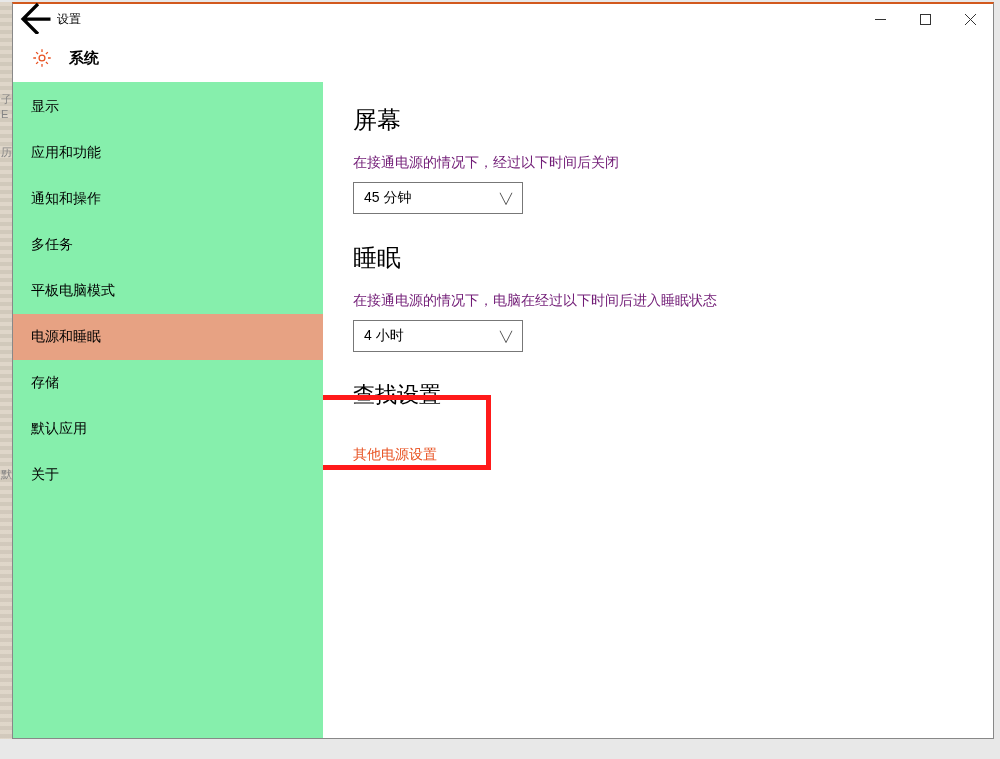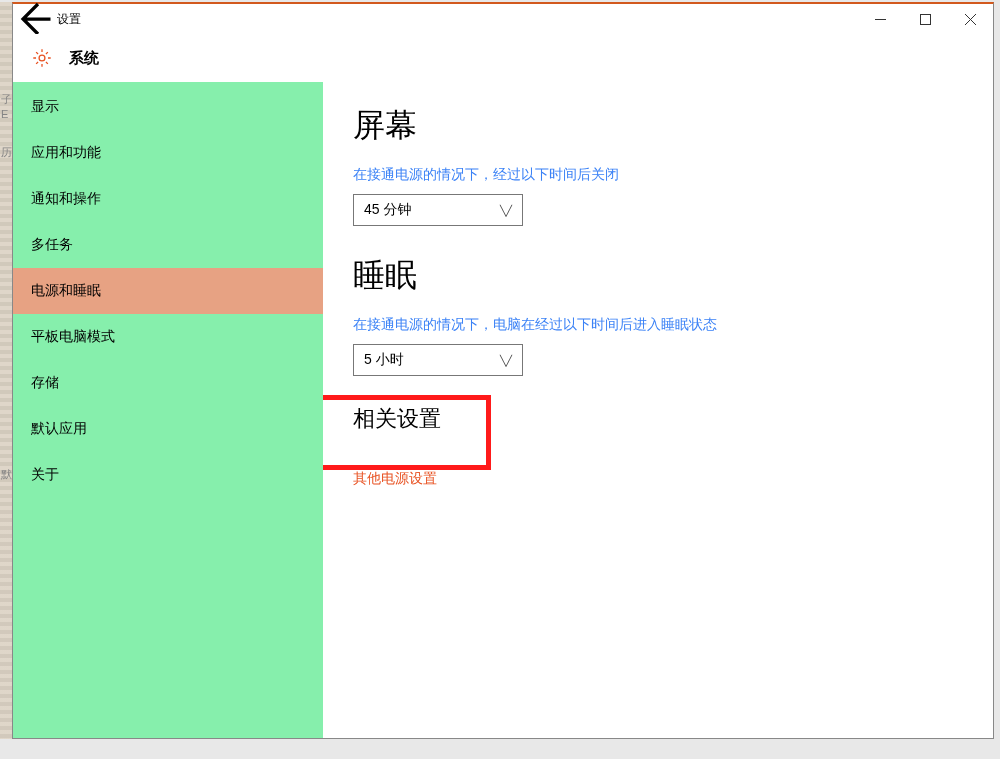--- a/index.html
+++ b/index.html
@@ -19,22 +19,22 @@
     .header-spacer { flex: 1; }
     .search { width: 280px; height: 32px; border: 1.5px solid #5a5a5a; display: flex; align-items: center; padding: 0 8px; margin-right: 10px; }
     .search input { flex: 1; border: none; outline: none; font-size: 14px; color: #666; background: transparent; }
     .search-icon { width: 14px; height: 14px; }
     .search-icon svg { width: 14px; height: 14px; stroke: #888; fill: none; stroke-width: 1.2; }
     .body { flex: 1; display: flex; overflow: hidden; }
     .sidebar { width: 310px; background: #86efac; display: flex; flex-direction: column; padding-top: 2px; }
     .side-item { height: 46px; display: flex; align-items: center; padding-left: 18px; font-size: 14px; color: #000; cursor: default; }
     .side-item.selected { background: #e7a283; }
     .main { flex: 1; padding: 22px 30px; background: #fff; overflow: auto; position: relative; }
-    .section-title { font-size: 32px; font-weight: 400; color: #000; margin-bottom: 18px; }
-    .section-sub { font-size: 14px; color: #3b82f6; margin-bottom: 10px; }
+    .section-title { font-size: 24px; font-weight: 400; color: #000; margin-bottom: 18px; }
+    .section-sub { font-size: 14px; color: #701a75; margin-bottom: 10px; }
     .combo { width: 170px; height: 32px; border: 1.5px solid #777; display: flex; align-items: center; padding: 0 10px; font-size: 14px; color: #000; justify-content: space-between; margin-bottom: 28px; }
     .combo .chev { font-size: 10px; color: #444; }
     .link { font-size: 14px; color: #e85222; display: inline-block; margin-top: 18px; }
     .highlight-box { position: absolute; border: 5px solid #ff1a1a; pointer-events: none; }
     .left-edge { position: absolute; left: 0; top: 2px; width: 12px; bottom: 20px; background: repeating-linear-gradient(#d8c8b0, #d8c8b0 4px, #c0b098 4px, #c0b098 8px); opacity: 0.55; }
     .left-edge span { position:absolute; font-size:11px; color:#333; left:1px; }
     .watermark { position: absolute; right: 14px; bottom: 34px; color: #fff; opacity: 0.55; font-family: Arial, sans-serif; text-align: right; pointer-events: none; }
     .watermark .big { font-size: 30px; font-weight: bold; letter-spacing: 1px; }
     .watermark .big .cn { font-size: 26px; font-weight: bold; }
     .watermark .small { font-size: 12px; letter-spacing: 0.5px; margin-top: -2px; }
@@ -95,25 +95,25 @@
         </div>
       <div class="side-item">
           <span>应用和功能</span>
         </div>
       <div class="side-item">
           <span>通知和操作</span>
         </div>
       <div class="side-item">
           <span>多任务</span>
         </div>
+      <div class="side-item">
+          <span>平板电脑模式</span>
+        </div>
       <div class="side-item selected">
           <span>电源和睡眠</span>
-        </div>
-      <div class="side-item">
-          <span>平板电脑模式</span>
         </div>
       <div class="side-item">
           <span>存储</span>
         </div>
       <div class="side-item">
           <span>默认应用</span>
         </div>
       <div class="side-item">
           <span>关于</span>
         </div>
@@ -123,25 +123,25 @@
       <div class="section-title">屏幕</div>
       <div class="section-sub">在接通电源的情况下，经过以下时间后关闭</div>
       <div class="combo">
         <span>45 分钟</span>
         <span class="chev">╲╱</span>
       </div>
 
       <div class="section-title">睡眠</div>
       <div class="section-sub">在接通电源的情况下，电脑在经过以下时间后进入睡眠状态</div>
       <div class="combo">
-        <span>5 小时</span>
+        <span>4 小时</span>
         <span class="chev">╲╱</span>
       </div>
 
-      <div class="section-title" style="font-size:22px;">相关设置</div>
+      <div class="section-title" style="font-size:22px;">查找设置</div>
       <a class="link">其他电源设置</a>
 
       <div class="highlight-box" style="left:-40px; top:313px; width:208px; height:75px;"></div>
     </div>
   </div>
 </div>
 
 <div class="paw">
   <span style="width:22px;height:20px;left:9px;top:14px;"></span>
   <span style="width:9px;height:9px;left:0;top:6px;"></span>

